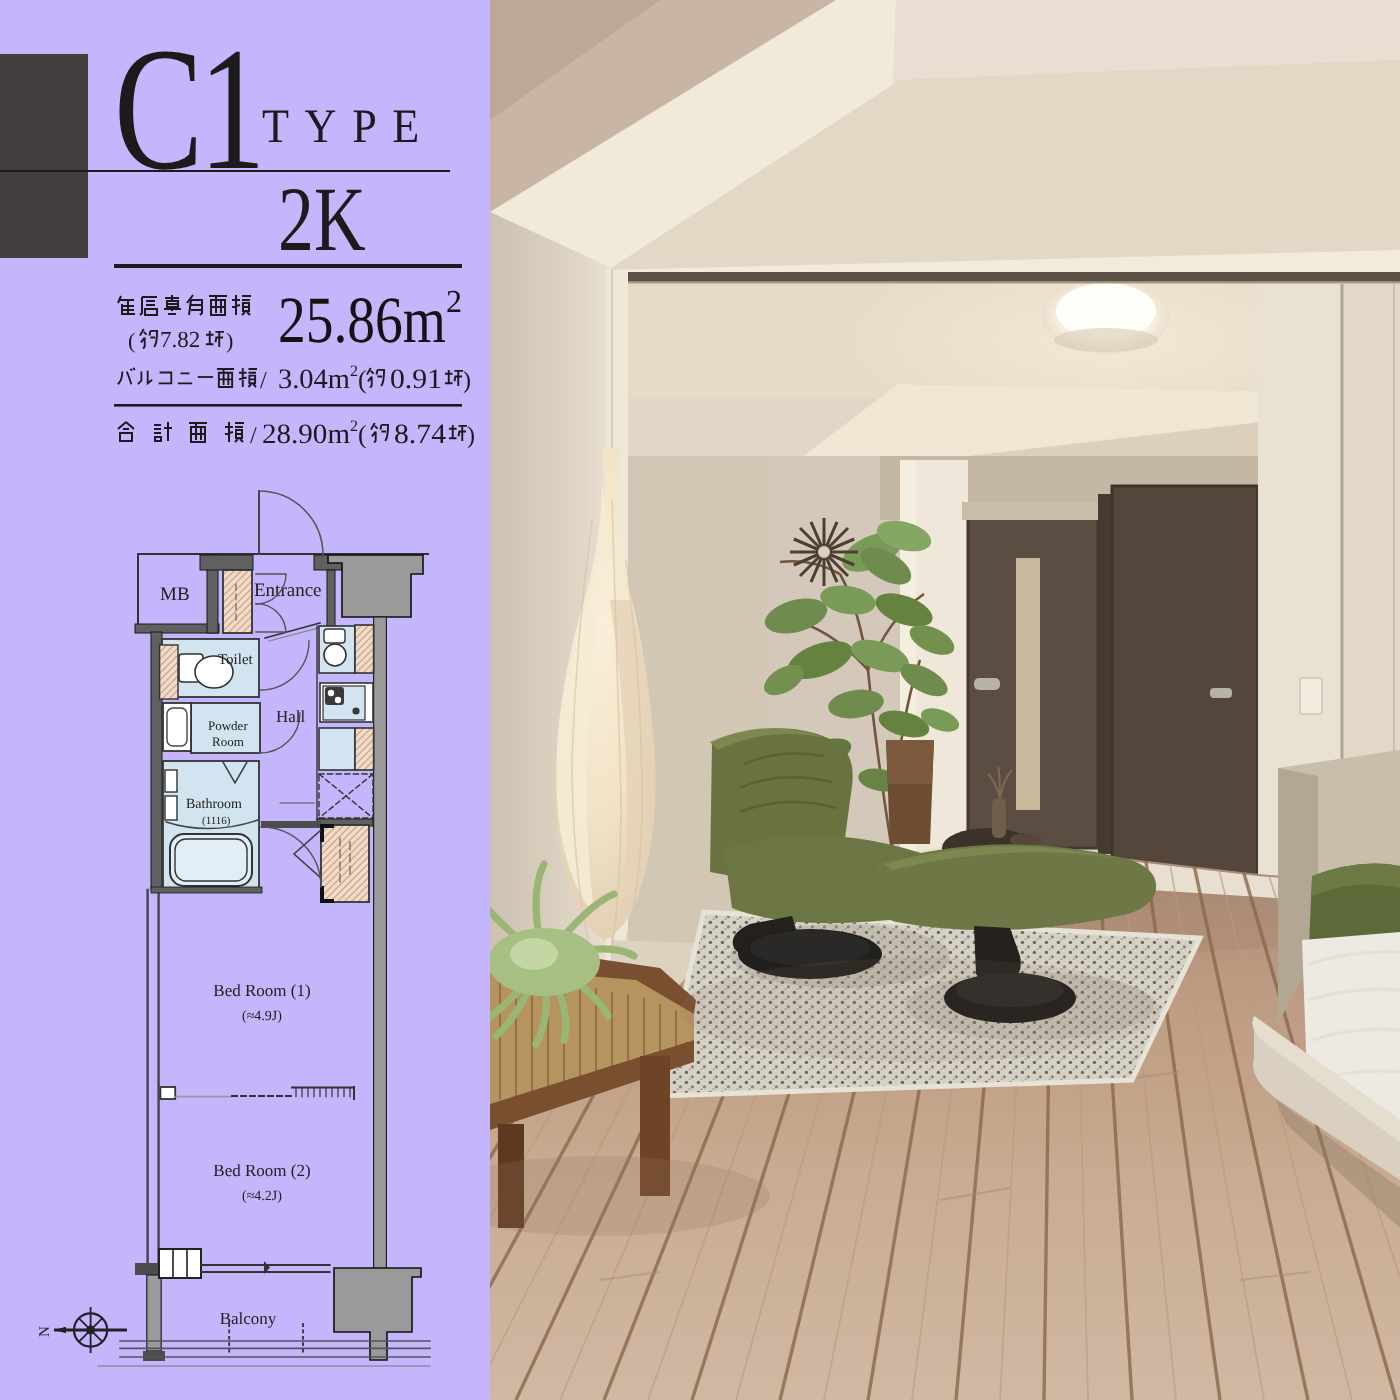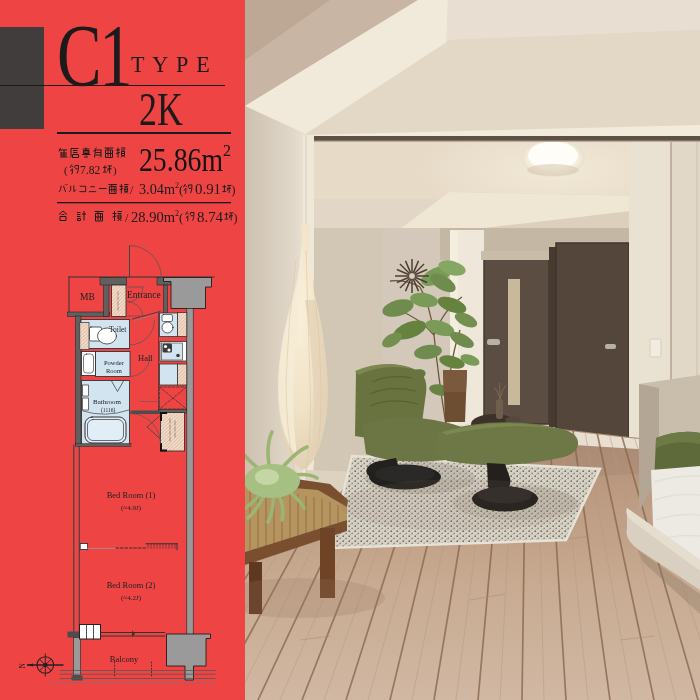--- a/index.html
+++ b/index.html
@@ -1,16 +1,16 @@
 <!DOCTYPE html>
 <html><head>
 <meta charset="utf-8">
 <style>
   html,body{margin:0;padding:0;background:#fff;}
-  #page{position:relative;width:700px;height:700px;overflow:hidden;background:#ef4444;
+  #page{position:relative;width:700px;height:700px;overflow:hidden;background:#c4b5fd;
         font-family:"Liberation Serif", serif;}
   .abs{position:absolute;}
 </style>
 </head>
 <body>
 <div id="page">
 
 <div class="abs" style="left:0;top:27px;width:44px;height:102px;background:#413d3d;"></div>
 
 <div class="abs" style="left:57px;top:12px;font-size:88px;letter-spacing:-3px;color:#1c1a1a;line-height:1;transform:scaleX(0.76);transform-origin:0 0;">C1</div>

